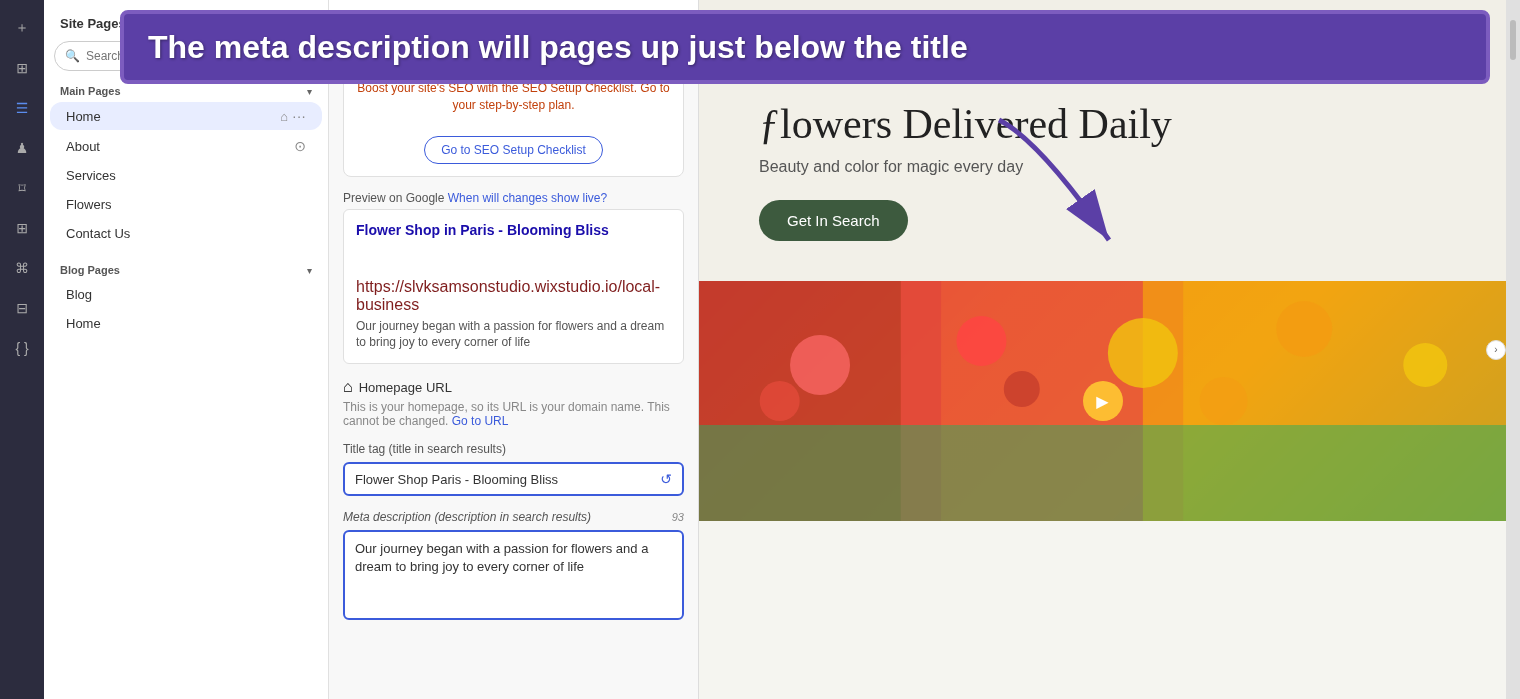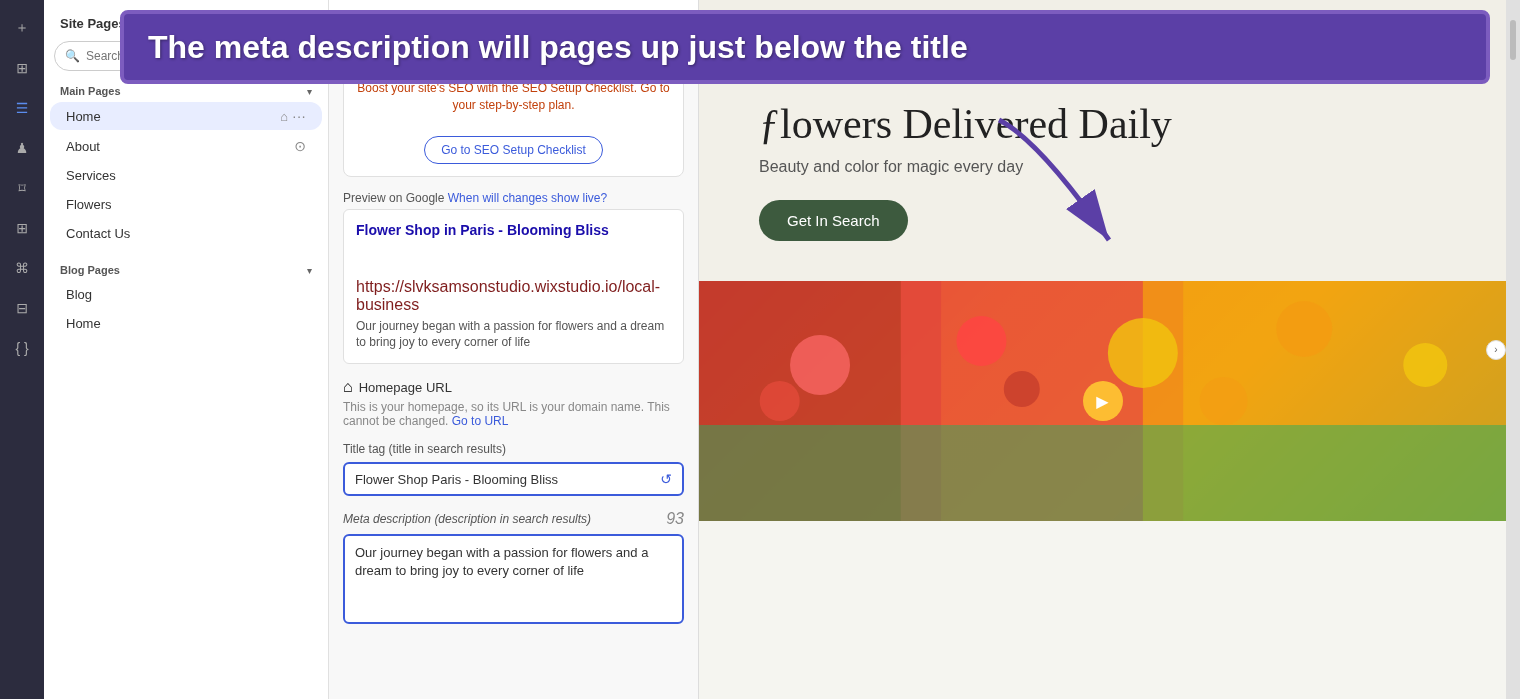--- a/index.html
+++ b/index.html
@@ -196,21 +196,21 @@
       outline: none;
       font-size: 13px;
       color: #333;
       background: transparent;
     }
     .refresh-icon { color: #3b5bdb; font-size: 14px; cursor: pointer; }
 
     .meta-section { margin-bottom: 14px; }
     .meta-header { display: flex; justify-content: space-between; align-items: center; margin-bottom: 6px; font-style: italic; }
     .meta-label { font-size: 12px; color: #555; }
-    .meta-count { font-size: 16px; color: #888; }
+    .meta-count { font-size: 11px; color: #888; }
     .meta-textarea {
       width: 100%;
       height: 90px;
       border: 2px solid #3b5bdb;
       border-radius: 6px;
       padding: 8px 10px;
       font-size: 13px;
       color: #333;
       resize: none;
       outline: none;

